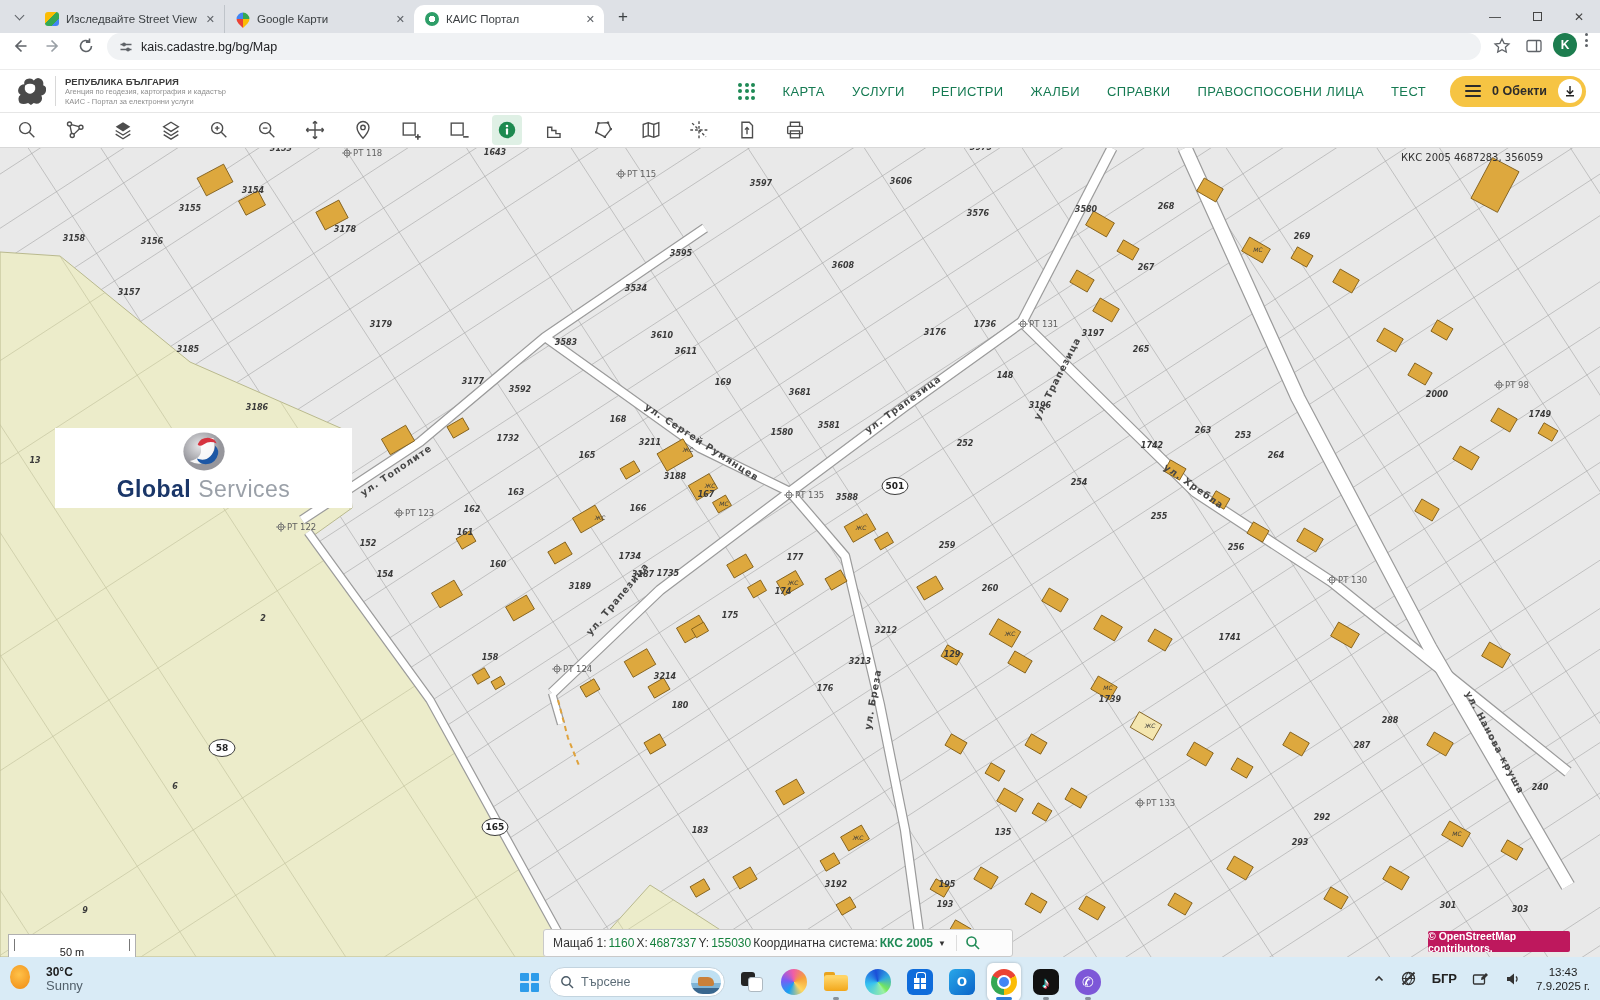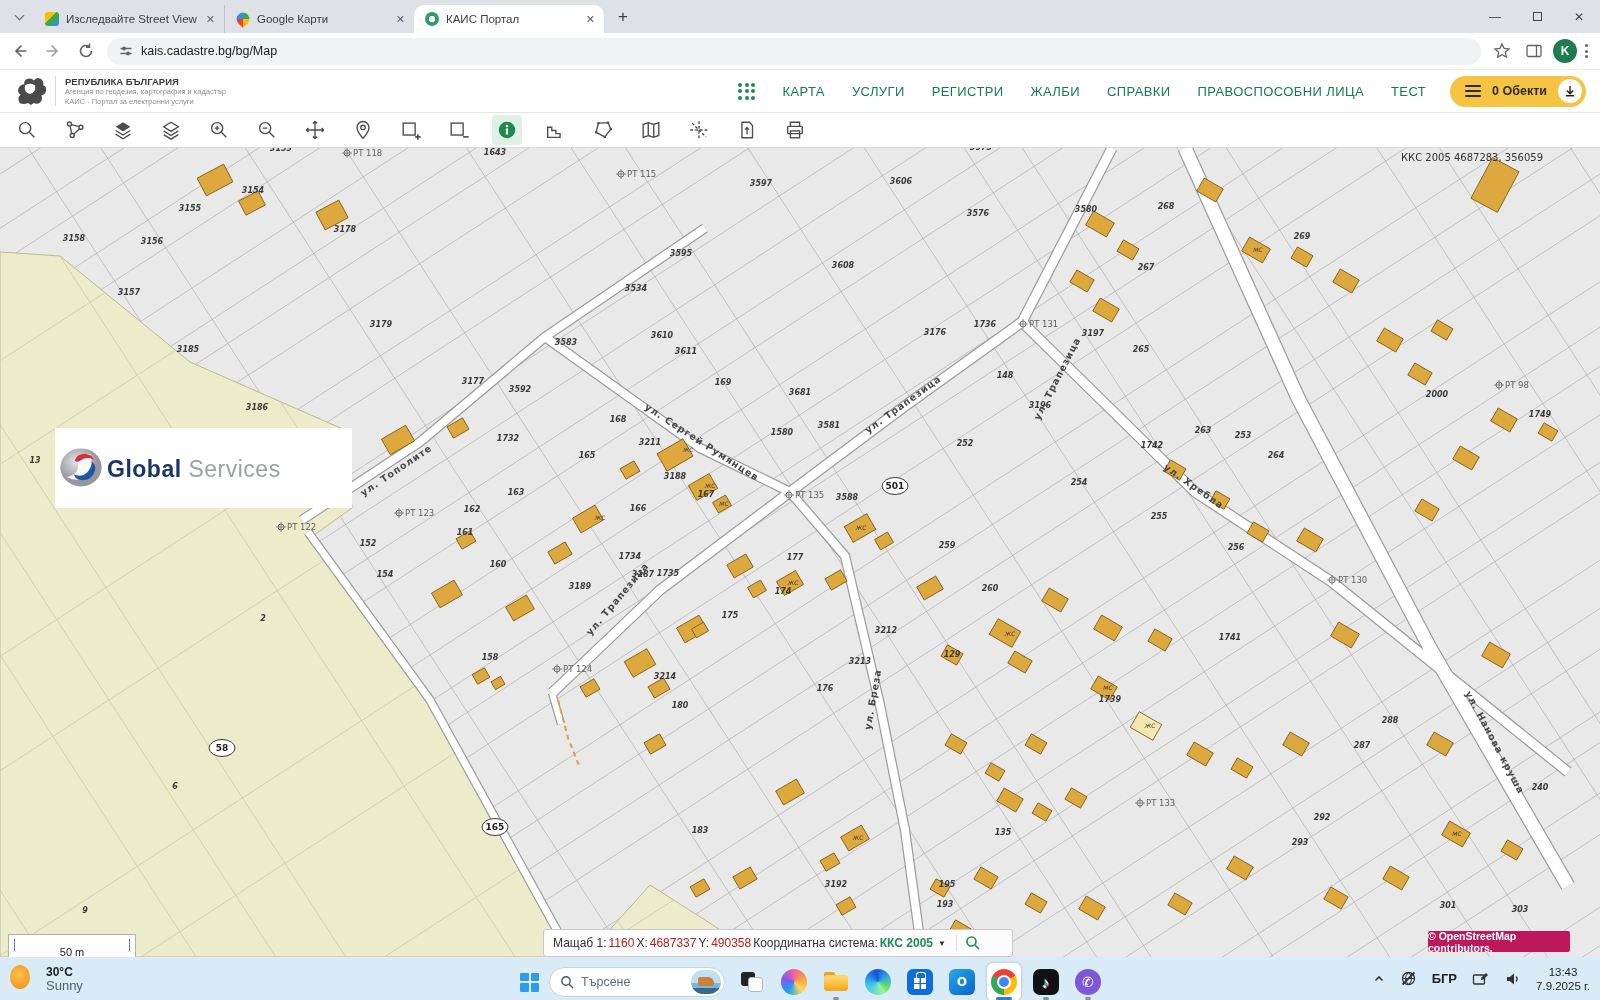--- a/index.html
+++ b/index.html
@@ -20,21 +20,21 @@
 .tico-gmaps{border-radius:50% 50% 50% 0;transform:rotate(-45deg) scale(.92);background:conic-gradient(from -45deg,#4285f4 0 25%,#34a853 0 50%,#fbbc04 0 75%,#ea4335 0)}
 .tico-kais{border-radius:50%;background:radial-gradient(circle,#fff 0 3px,#2e9e68 3px)}
 .ttitle{font-size:11.5px;color:#3c4043;white-space:nowrap;overflow:hidden;flex:1}
 .tclose{font-size:11px;color:#5f6368;margin:0 9px 0 6px;cursor:pointer}
 .newtab{width:26px;height:26px;margin:0 0 3px 6px;display:flex;align-items:center;justify-content:center;font-size:17px;color:#3c4043;cursor:pointer}
 .wincontrols{margin-left:auto;display:flex;height:33px;align-items:center}
 .wc{width:42px;height:33px;display:flex;align-items:center;justify-content:center;font-size:12px;color:#444;cursor:pointer}
 .wc .sq{width:9px;height:9px;border:1.2px solid #444}
 
 
-.addressbar{position:absolute;top:33px;left:0;width:1600px;height:37px;background:#fff;display:flex;align-items:center;border-bottom:1px solid #ececec}
+.addressbar{position:absolute;top:33px;left:0;width:1600px;height:37px;background:#fff;display:flex;align-items:flex-start;border-bottom:1px solid #ececec}
 .navbtn{width:26px;height:26px;margin-left:7px;display:flex;align-items:center;justify-content:center;cursor:pointer}
 .urlpill{flex:1;height:27px;background:#f0f2f4;border-radius:14px;margin:0 8px;display:flex;align-items:center;padding:0 12px;gap:8px}
 .urltext{font-size:12.5px;color:#202124}
 .abicon{width:26px;height:26px;display:flex;align-items:center;justify-content:center;margin-right:6px;cursor:pointer}
 .avatar{width:24px;height:24px;border-radius:50%;background:#1d7d4f;color:#fff;font-size:12px;font-weight:bold;display:flex;align-items:center;justify-content:center;margin-right:8px;cursor:pointer}
 .kebab{display:flex;flex-direction:column;gap:2.5px;margin-right:12px;cursor:pointer}
 .kebab i{width:3px;height:3px;border-radius:50%;background:#5f6368}
 
 
 .siteheader{position:absolute;top:70px;left:0;width:1600px;height:43px;background:#fff;display:flex;align-items:center;border-bottom:1px solid #e6e6e6}
@@ -53,30 +53,30 @@
 .dl{width:24px;height:24px;background:#fff;border-radius:50%;display:flex;align-items:center;justify-content:center}
 
 
 .maptoolbar{position:absolute;top:113px;left:0;width:1600px;height:35px;background:#fff;border-bottom:1px solid #d8d8d8;display:flex;align-items:center;padding-left:12px;gap:18px}
 .tool{width:30px;height:30px;display:flex;align-items:center;justify-content:center;border-radius:4px;cursor:pointer}
 .tool.active{background:#dff0e5}
 
 
 .maparea{position:absolute;top:148px;left:0;width:1600px;height:809px;overflow:hidden;background:#e9e9e9}
 #mapsvg{position:absolute;left:0;top:0}
-.watermark{position:absolute;left:55px;top:280px;width:297px;height:80px;background:#fff;display:flex;flex-direction:row;align-items:center;justify-content:flex-start;padding-top:2px}
+.watermark{position:absolute;left:55px;top:280px;width:297px;height:80px;background:#fff;display:flex;flex-direction:column;align-items:center;justify-content:flex-start;padding-top:2px}
 .wmtext{font-size:23px;line-height:26px;letter-spacing:.5px}
 .wm1{color:#1a3668;font-weight:bold}
 .wm2{color:#9aa0a8}
 .scalebar{position:absolute;left:8px;top:786px;width:128px;height:36px;background:#fff;border:1px solid #b0b0b0;font-size:11px;color:#222;display:flex;align-items:center;justify-content:center}
 .scalebar::before,.scalebar::after{content:"";position:absolute;top:4px;width:1px;height:12px;background:#777}
 .scalebar::before{left:5px}.scalebar::after{right:5px}
 .statusbar{position:absolute;left:543px;top:781px;width:470px;height:28px;background:#fcfcfc;border:1px solid #c9c9c9;border-radius:3px;display:flex;align-items:center;font-size:12px;color:#2e2e2e;padding:0 9px;gap:2px}
 .statusbar .lab{color:#333}
-.statusbar .val{color:#b91c1c;}
+.statusbar .val{color:#15803d;}
 .crs{color:#1e8a55;font-weight:bold}
 .caret{font-size:8px;color:#333;margin-left:3px}
 .sep{width:1px;height:16px;background:#ddd;margin:0 6px 0 8px}
 .attribution{position:absolute;left:1428px;top:783px;width:142px;height:21px;background:#be185d;color:#fff;font-size:10.5px;font-weight:bold;display:flex;align-items:center;justify-content:center;border-radius:2px;cursor:pointer}
 
 
 .taskbar{position:absolute;top:957px;left:0;width:1600px;height:43px;background:#d9ebf6;display:flex;align-items:center}
 .weather{margin-left:10px;display:flex;gap:16px;align-items:flex-start;cursor:pointer}
 .sun{width:20px;height:24px;border-radius:50%;background:radial-gradient(circle at 45% 40%,#ffc24a,#ef8a12)}
 .wtemp{font-size:12px;color:#1c1c1c;font-weight:bold;line-height:14px}
@@ -798,21 +798,21 @@
       </svg>
       <div class="wmtext"><span class="wm1">Global</span> <span class="wm2">Services</span></div>
     </div>
     <div class="scalebar">50 m</div>
     <div class="statusbar">
       <span class="lab">Мащаб 1:</span>
       <span class="val">1160</span>
       <span class="lab">X:</span>
       <span class="val">4687337</span>
       <span class="lab">Y:</span>
-      <span class="val">490358</span>
+      <span class="val">155030</span>
       <span class="lab">Координатна система:</span>
       <span class="crs">ККС 2005</span>
       <span class="caret">▼</span>
       <span class="sep"></span>
       <svg width="16" height="16" viewBox="0 0 16 16">
           <circle cx="6.5" cy="6.5" r="4.5" stroke="#1e8a55" stroke-width="1.6" fill="none"></circle>
           <line x1="10" y1="10" x2="14" y2="14" stroke="#1e8a55" stroke-width="1.6"></line>
         </svg>
     </div>
     <div class="attribution">© OpenStreetMap contributors.</div>

